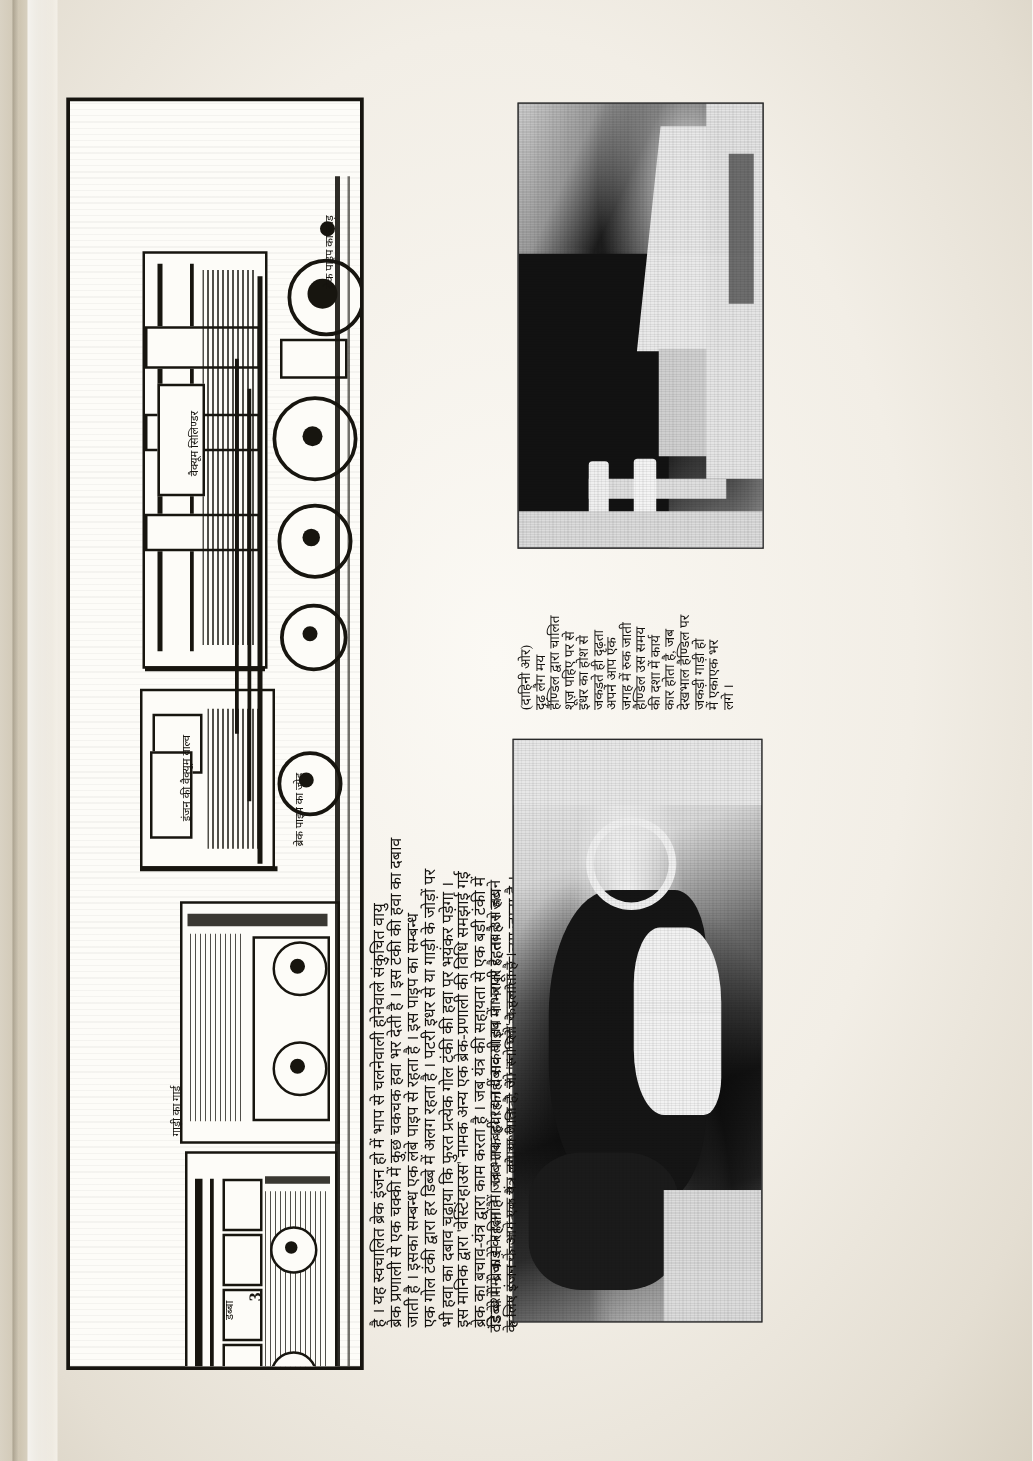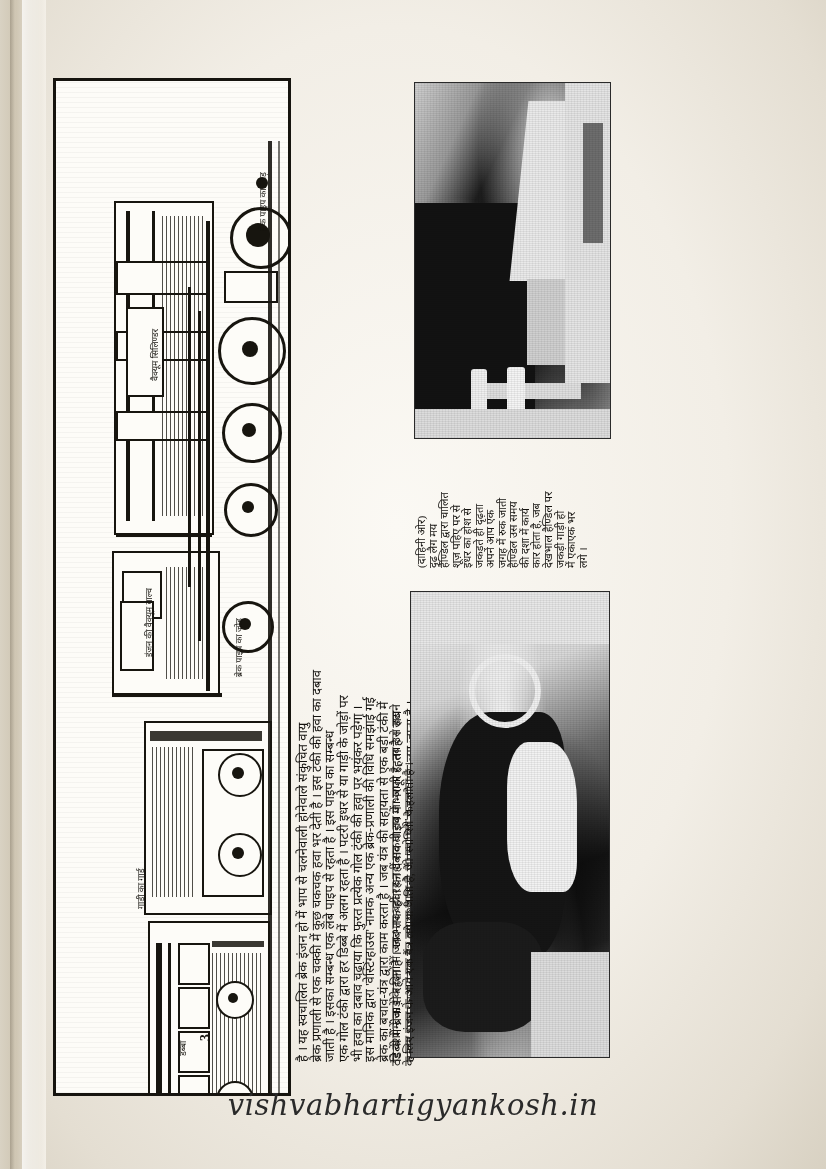--- a/index.html
+++ b/index.html
@@ -332,14 +332,13 @@
     <div class="ph-shape" style="left:120px; top:360px; width:78px; height:105px; background:#dcdcdc;"></div>
     <div class="ph-shape" style="left:0; top:0; width:198px; height:52px; background:#e7e7e7;"></div>
     <div class="ph-grain"></div>
   </div>
 
   <div class="vblock" style="left:390px; top:1066px; font-size:12px; line-height:1.3;">
     <span class="vline">ठंडे देशों में जाड़े के दिनों में जब भाप बहीं रह नहीं सकती तब जा जाती है, तब उसे हटाने</span>
     <span class="vline">के लिए इंजन के आगे एक यंत्र लगाया जाता है, जो 'स्नो प्लो' कहलाता है ।</span>
   </div>
 
-  <div id="watermark">vishvabhartigyankosh.in</div>
 </div>
 
 </body></html>

